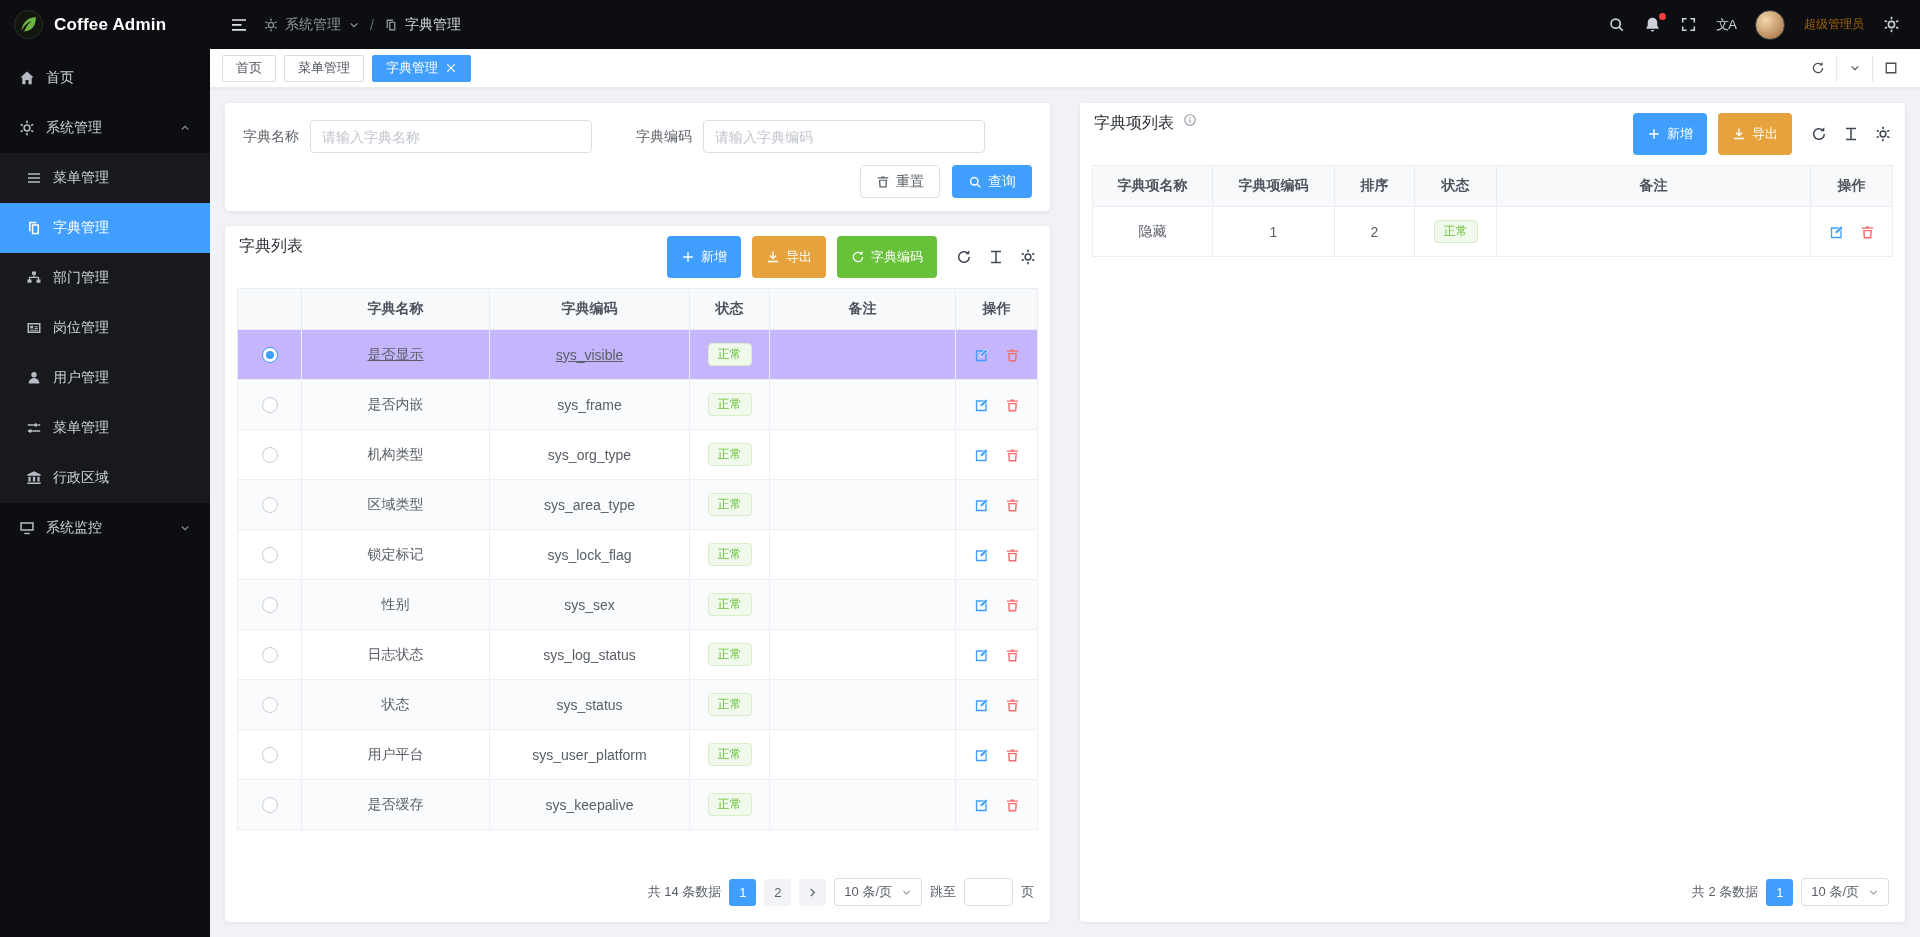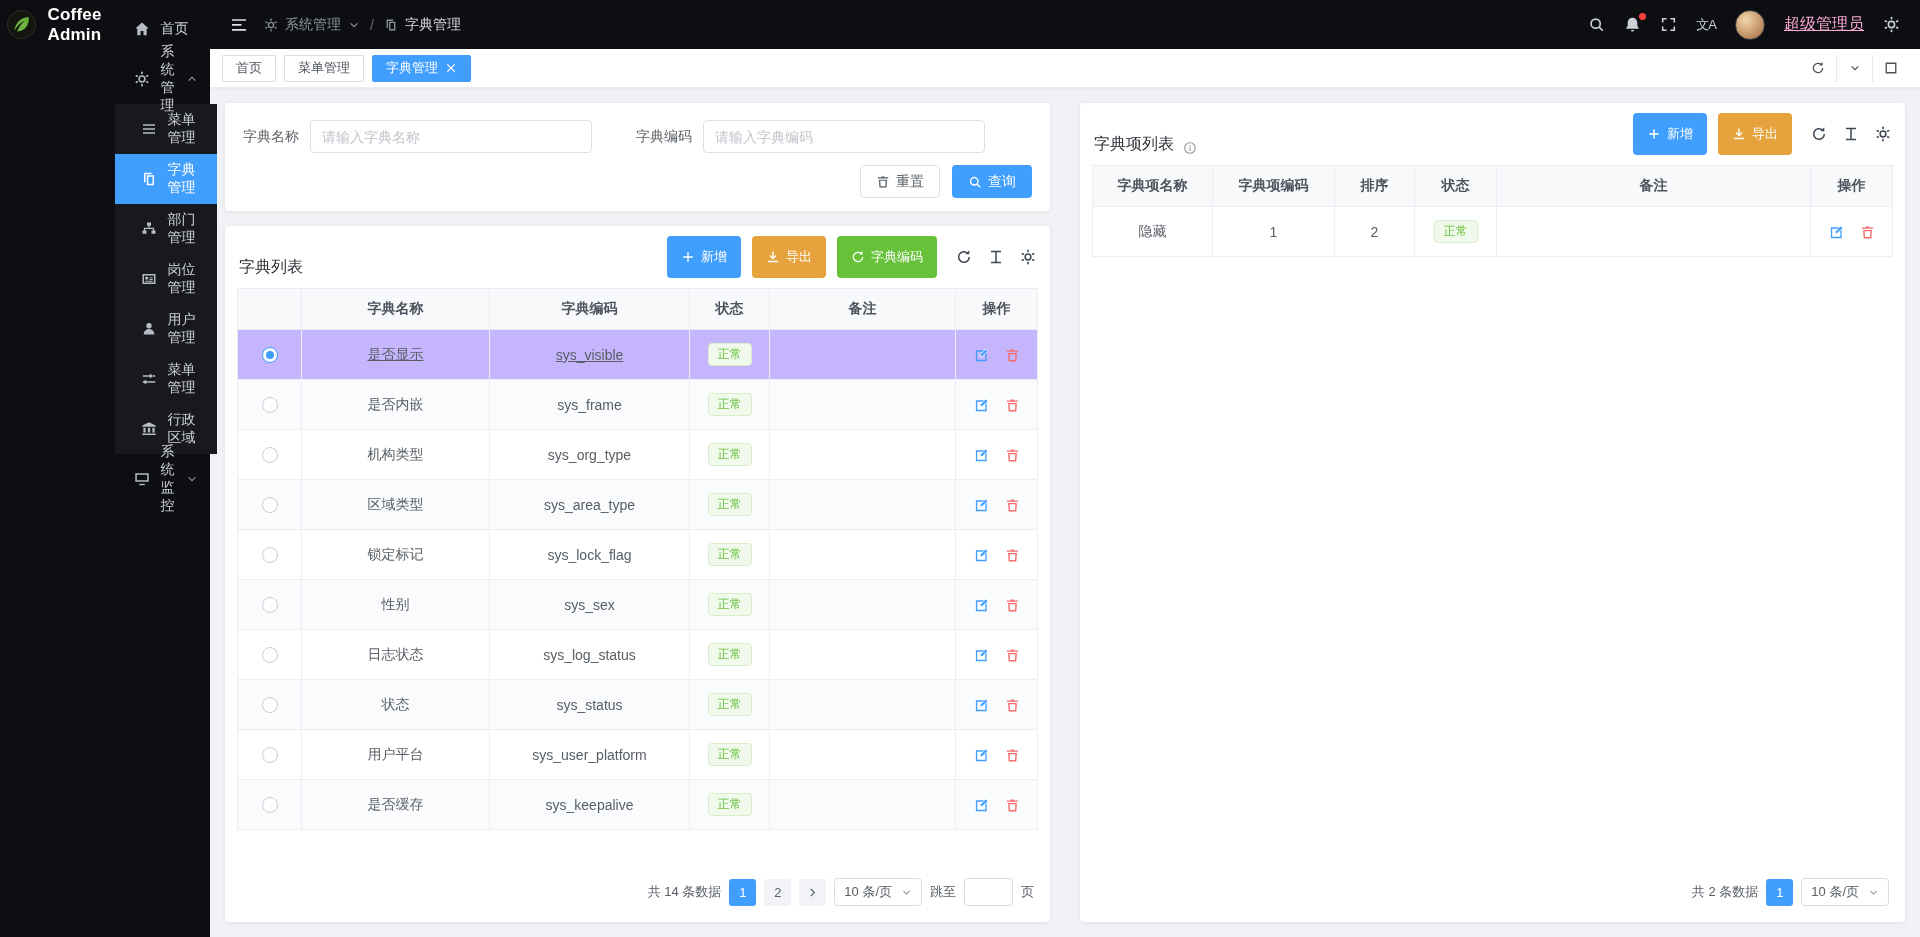--- a/index.html
+++ b/index.html
@@ -3,21 +3,21 @@
 <meta charset="utf-8">
 <style>
   * { margin:0; padding:0; box-sizing:border-box; }
   html,body { width:1920px; height:937px; overflow:hidden; }
   body { display:flex; font-family:"Liberation Sans","DejaVu Sans",sans-serif; background:#f0f2f5; color:#303133; font-size:14px; }
   .ic { width:16px; height:16px; fill:currentColor; flex-shrink:0; display:block; }
   .ic.sm { width:14px; height:14px; }
   .ic.xs { width:12px; height:12px; }
 
   
-  .sidebar { width:210px; min-width:210px; background:#0d0e11; display:flex; flex-direction:row;justify-content:center; }
+  .sidebar { width:210px; min-width:210px; background:#0d0e11; display:flex; flex-direction:column;justify-content:center; }
   .logo { height:49px; display:flex; align-items:center; gap:10px; padding:0 13px; }
   .logo-ic { width:31px; height:31px; }
   .logo-text { color:#fff; font-size:17px; font-weight:bold; letter-spacing:.2px; }
   .menu { flex:1; padding-top:4px; }
   .menu-item { height:50px; display:flex; align-items:center; gap:11px; padding:0 19px; color:#ced2d9; font-size:14px; cursor:pointer; }
   .menu-item .mi-ic { color:#b7bcc4; }
   .menu-item .chev { margin-left:auto; color:#8a9099; }
   .submenu .menu-item { background:#17191d; padding-left:26px; }
   .submenu .menu-item.active { background:#409eff; color:#fff; }
   .submenu .menu-item.active .mi-ic { color:#fff; }
@@ -29,21 +29,21 @@
   .fold-btn .ic { width:18px; height:18px; }
   .crumb { display:flex; align-items:center; gap:7px; font-size:14px; color:#8d939c; }
   .crumb-cur { color:#d7dade; }
   .sep { color:#696f78; margin:0 3px; }
   .topbar-right { margin-left:auto; display:flex; align-items:center; gap:19px; }
   .tb-icon { position:relative; color:#ccd1d8; cursor:pointer; display:flex; }
   .tb-icon .ic { width:17px; height:17px; }
   .dot { position:absolute; top:-3px; right:-5px; width:7px; height:7px; border-radius:50%; background:#f5413d; }
   .trans-ic { font-size:13px; color:#ccd1d8; cursor:pointer; letter-spacing:-1px; }
   .avatar { width:30px; height:30px; border-radius:50%; background:radial-gradient(circle at 35% 32%, #f3d6ad, #b9895a 70%, #8a6138); border:1px solid #3a3f46; cursor:pointer; }
-  .username { color:#f9a8d4; font-size:16px; cursor:pointer;text-decoration:underline; }
+  .username { color:#a16207; font-size:12px; cursor:pointer; }
 
   
   .tabbar { height:39px; background:#fff; display:flex; align-items:center; gap:8px; padding:0 12px; border-bottom:1px solid #e9ebef; box-shadow:0 1px 3px rgba(0,0,0,.05); position:relative; z-index:2; }
   .tab { height:27px; display:inline-flex; align-items:center; gap:7px; padding:0 13px; border:1px solid #d9dce3; border-radius:2px; background:#fff; color:#50555e; font-size:13px; cursor:pointer; }
   .tab.active { background:#409eff; border-color:#409eff; color:#fff; }
   .tabbar-right { margin-left:auto; display:flex; align-items:center; color:#4c5158; }
   .tab-tool { width:36px; height:27px; display:flex; align-items:center; justify-content:center; border-left:1px solid #e5e8ed; cursor:pointer; }
   .tab-tool:first-child { border-left:none; }
 
   
@@ -65,21 +65,21 @@
   .btn { height:33px; padding:0 15px; border:1px solid transparent; border-radius:4px; font-size:14px; display:inline-flex; align-items:center; gap:6px; cursor:pointer; font-family:inherit; white-space:nowrap; }
   .btn .ic { width:14px; height:14px; }
   .btn-plain { background:#fff; border-color:#dcdfe6; color:#5c6269; }
   .btn-primary { background:#409eff; color:#fff; }
   .btn-warning { background:#e6a23c; color:#fff; }
   .btn-success { background:#67c23a; color:#fff; }
   .btn-sm { height:42px; padding:0 13px; font-size:13px; }
 
   
   .card-table { display:flex; flex-direction:column; flex:1; min-height:0; }
-  .card-head { display:flex; align-items:flex-end; gap:9px; padding:10px 14px; }
+  .card-head { display:flex; align-items:flex-start; gap:9px; padding:10px 14px; }
   .card-title { font-size:16px; color:#2e3238; }
   .info-ic { color:#9aa0a8; cursor:pointer; }
   .head-right { margin-left:auto; display:flex; align-items:center; gap:11px; }
   .tool-icons { display:flex; align-items:center; gap:16px; margin-left:8px; color:#3f4752; }
   .tool-icons .ic { cursor:pointer; }
 
   .table-wrap { padding:0 12px; }
   table.tbl { width:100%; border-collapse:collapse; table-layout:fixed; }
   .tbl th { height:41px; background:#f8f9fb; border:1px solid #e9ecf1; font-size:14px; color:#4e545e; font-weight:bold; text-align:center; }
   .tbl td { height:50px; border:1px solid #eceef3; font-size:14px; color:#585e66; text-align:center; background:#fff; overflow:hidden; }

